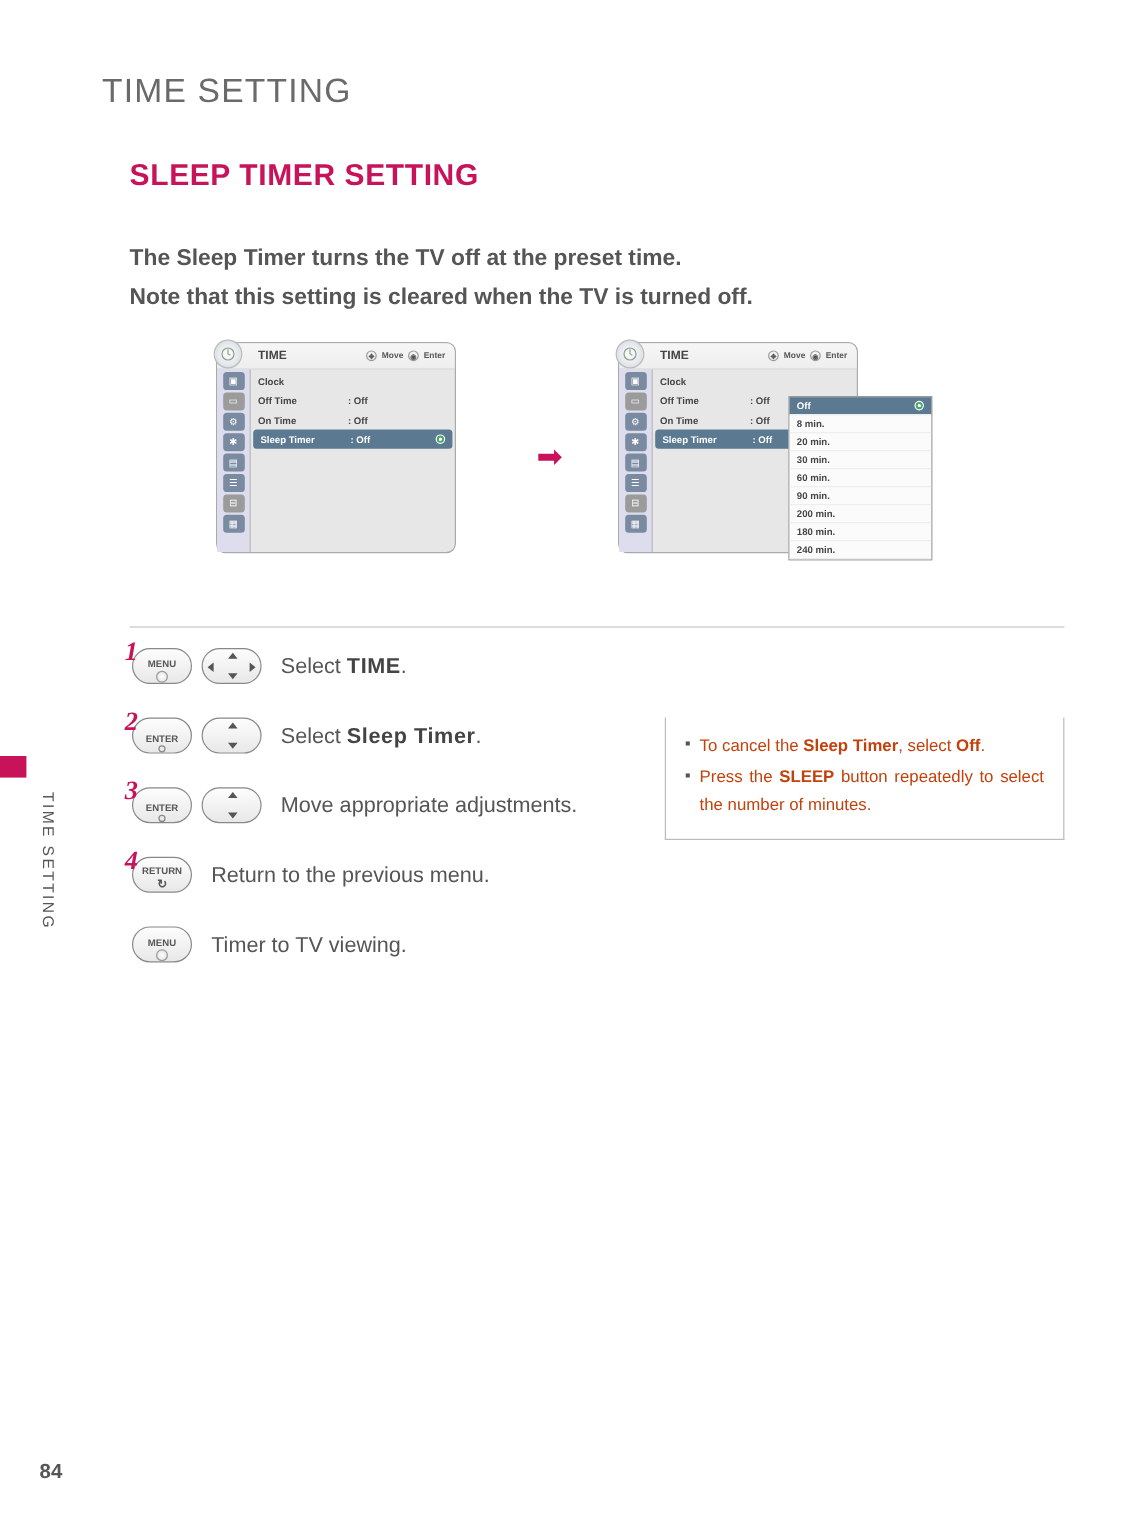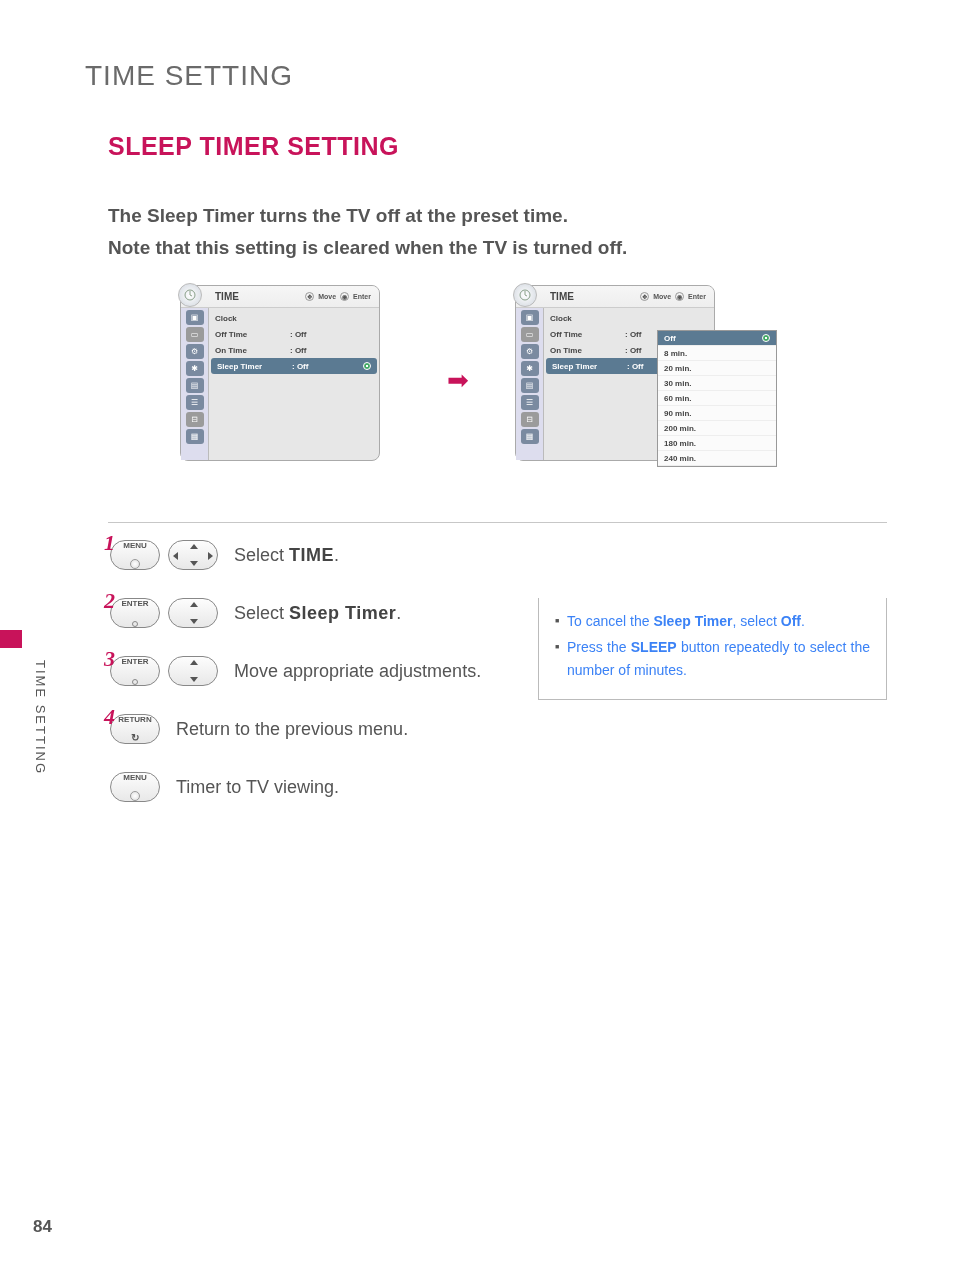--- a/index.html
+++ b/index.html
@@ -225,21 +225,21 @@
     width: 50px; height: 30px;
     border: 1px solid #888;
     border-radius: 15px;
     background: linear-gradient(#fdfdfd,#e8e8e8);
     font-size: 8px;
     font-weight: 700;
     color: #555;
     display: flex;
     flex-direction: column;
     align-items: center;
-    justify-content: space-between;
+    justify-content: flex-end;
     gap: 1px;
   }
   .btn .dot {
     width: 10px; height: 10px;
     border-radius: 50%;
     border: 1px solid #999;
     background: radial-gradient(#fff,#ddd);
   }
   .btn .ring {
     width: 6px; height: 6px;
@@ -264,28 +264,28 @@
   .dpad .right { right: 4px; top: 11px;   border-width: 4px 0 4px 5px; border-color: transparent transparent transparent #555; }
   .step-text {
     font-size: 18px;
     color: #555;
     margin-left: 8px;
   }
   .step-text b { font-weight: 700; color: #444; letter-spacing: 0.5px; }
   
   .infobox {
     position: absolute;
-    left: 538px;
+    left: 554px;
     top: 598px;
     right: 67px;
     border: 1px solid #bbb;
     border-top: none;
     padding: 12px 16px 14px 16px;
     font-size: 14px;
-    color: #3b82f6;
+    color: #c2410c;
     line-height: 1.6;
   }
   .infobox ul { margin: 0; padding: 0; list-style: none; }
   .infobox li { position: relative; padding-left: 12px; margin-bottom: 4px; text-align: justify; }
   .infobox li::before {
     content: "■";
     position: absolute;
     left: 0;
     font-size: 7px;
     top: 5px;

